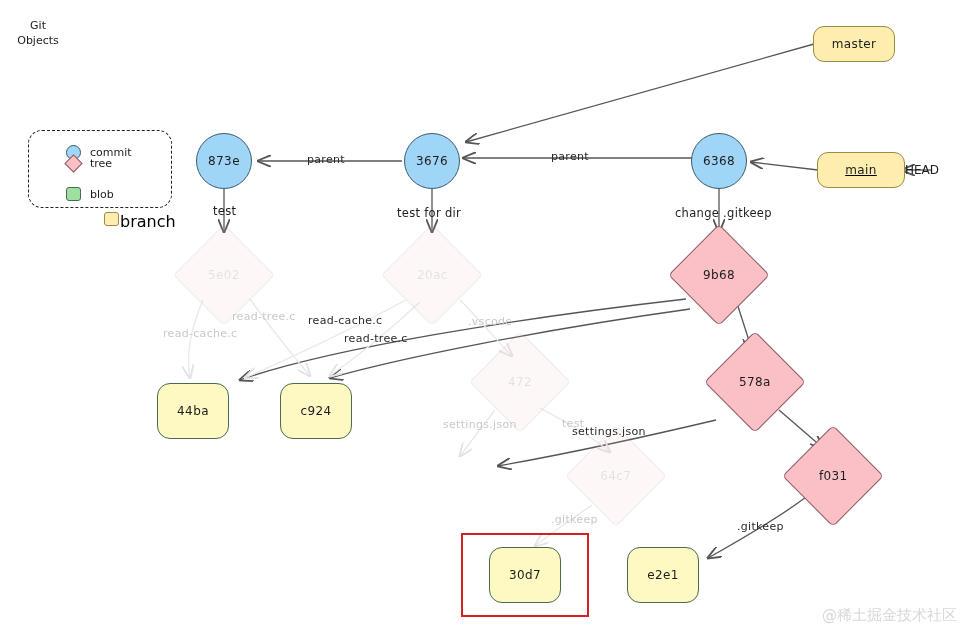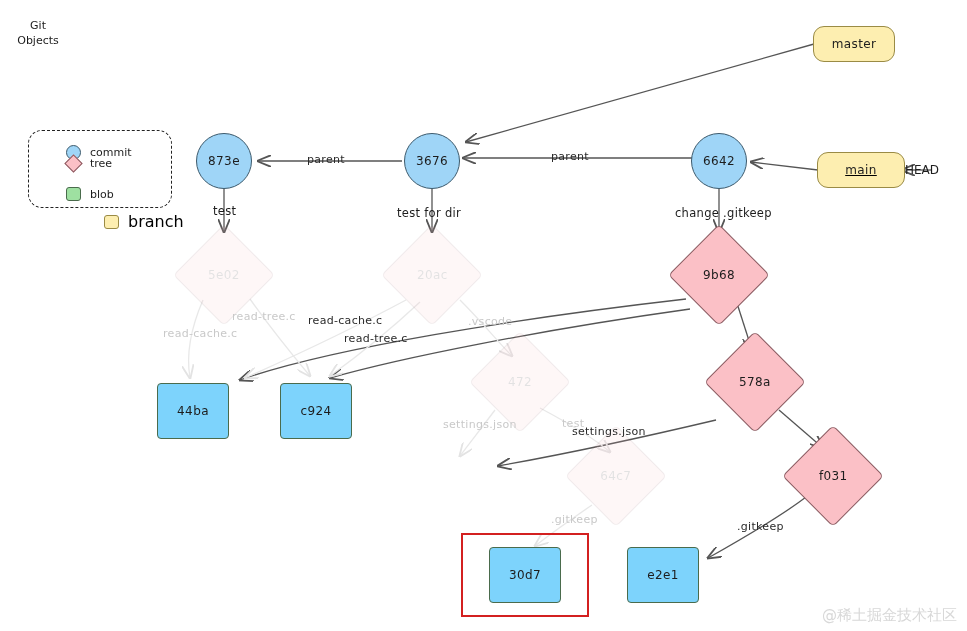--- a/index.html
+++ b/index.html
@@ -55,23 +55,23 @@
     transform: rotate(45deg);
     border-radius: 5px;
   }
   .tree .node-label {
     transform: rotate(-45deg);
   }
   
   .blob {
     width: 72px;
     height: 56px;
-    background: #7dd3fc;
+    background: #fef9c3;
     border: 1.6px solid #4a6b4c;
-    border-radius: 4px;
+    border-radius: 13px;
   }
   
   .branch {
     width: 82px;
     height: 36px;
     background: #fdeeb0;
     border: 1.6px solid #9a8b45;
     border-radius: 11px;
   }
   .branch.wide {
@@ -163,22 +163,22 @@
     height: 14px;
     background: #fdeeb0;
     border: 1.4px solid #9a8b45;
     border-radius: 3px;
   }
   .legend-branch-row {
     position: absolute;
     left: 94px;
     top: 212px;
     display: flex;
-    align-items: center;
-    gap: 9px;
+    align-items: flex-start;
+    gap: 1px;
     padding-left: 10px;
   }
   .highlight-box {
     position: absolute;
     left: 461px;
     top: 533px;
     width: 128px;
     height: 84px;
     border: 2.4px solid #d32020;
     box-sizing: border-box;
@@ -295,21 +295,21 @@
   </div>
   <div class="head-label">HEAD</div>
 
   <div class="node commit" style="left:196px; top:133px">
     <span class="node-label">873e</span>
   </div>
   <div class="node commit" style="left:404px; top:133px">
     <span class="node-label">3676</span>
   </div>
   <div class="node commit" style="left:691px; top:133px">
-    <span class="node-label">6642</span>
+    <span class="node-label">6368</span>
   </div>
 
   <div class="node tree faded" style="left:188px; top:239px">
     <span class="node-label">5e02</span>
   </div>
   <div class="node tree faded" style="left:396px; top:239px">
     <span class="node-label">20ac</span>
   </div>
   <div class="node tree" style="left:683px; top:239px">
     <span class="node-label">9b68</span>

